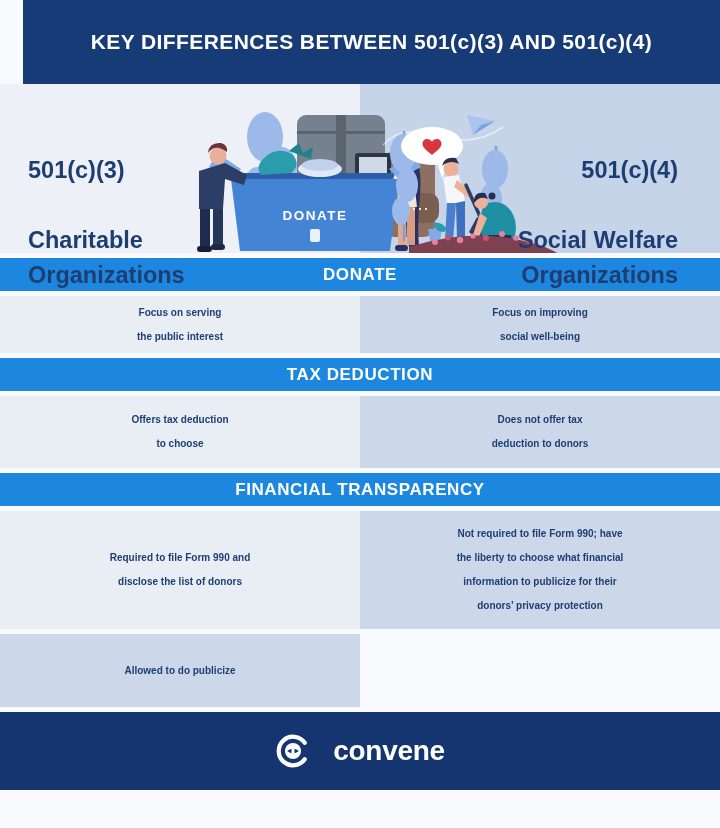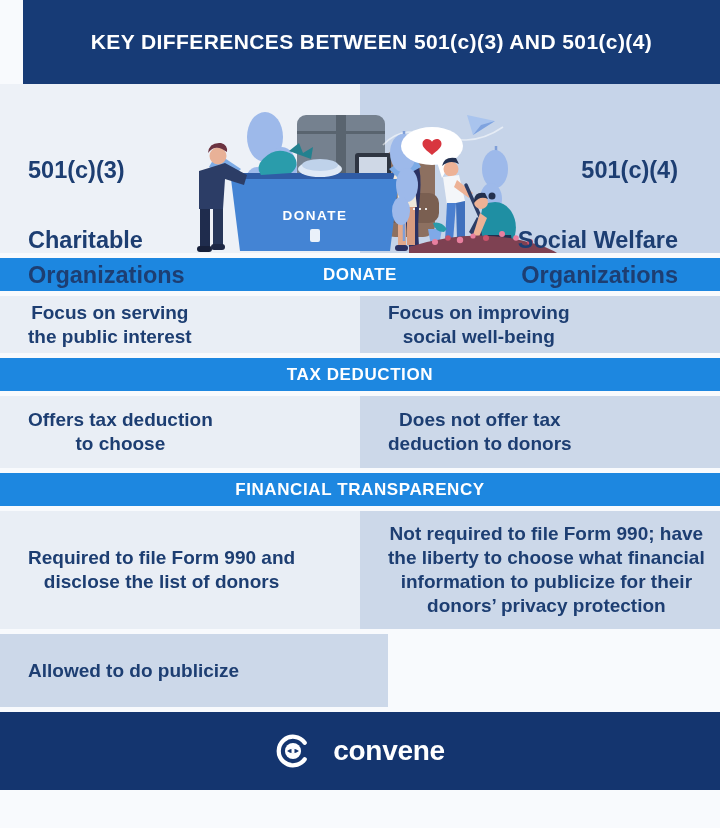--- a/index.html
+++ b/index.html
@@ -20,22 +20,22 @@
     font-weight:bold;font-size:23.5px;line-height:35px;white-space:pre-line;z-index:3;}
   .col-title.left{left:28px;text-align:left;width:210px;}
   .col-title.right{right:42px;text-align:right;width:210px;}
   .illustration{position:absolute;left:185px;bottom:0;width:430px;height:152px;z-index:2;}
   .illustration text{font-family:"Liberation Sans",sans-serif;}
   .bar{height:33px;margin-top:5px;background:var(--accent-blue,#1d87e0);
     display:flex;align-items:center;justify-content:center;}
   .bar span{color:var(--white,#fff);font-weight:bold;font-size:17px;letter-spacing:.6px;}
   .row{display:flex;margin-top:5px;}
   .row.purpose{height:57px}.row.tax{height:72px}.row.ft{height:118px}.row.pa{height:73px}
-  .cell{width:360px;display:flex;align-items:center;justify-content:flex-start;
-    color:var(--text-dark,#1d3e72);font-weight:bold;font-size:19px;line-height:24px;text-align:center;padding-left:28px;}
+  .cell{width:360px;display:flex;align-items:center;justify-content:center;
+    color:var(--text-dark,#1d3e72);font-weight:bold;font-size:10px;line-height:24px;text-align:center;}
   .cell.left{background:var(--cell-left,#e9eef5);}
   .cell.right{background:var(--cell-right,#ccd8e9);}
   .cell p{margin:0;white-space:pre-line;}
   .footer{height:78px;margin-top:5px;background:var(--navy-footer,#14356f);
     display:flex;align-items:center;justify-content:center;gap:22px;}
   .brand{color:var(--white,#fff);font-size:28px;font-weight:bold;letter-spacing:-.3px;}
 </style>
 </head>
 <body>
 

